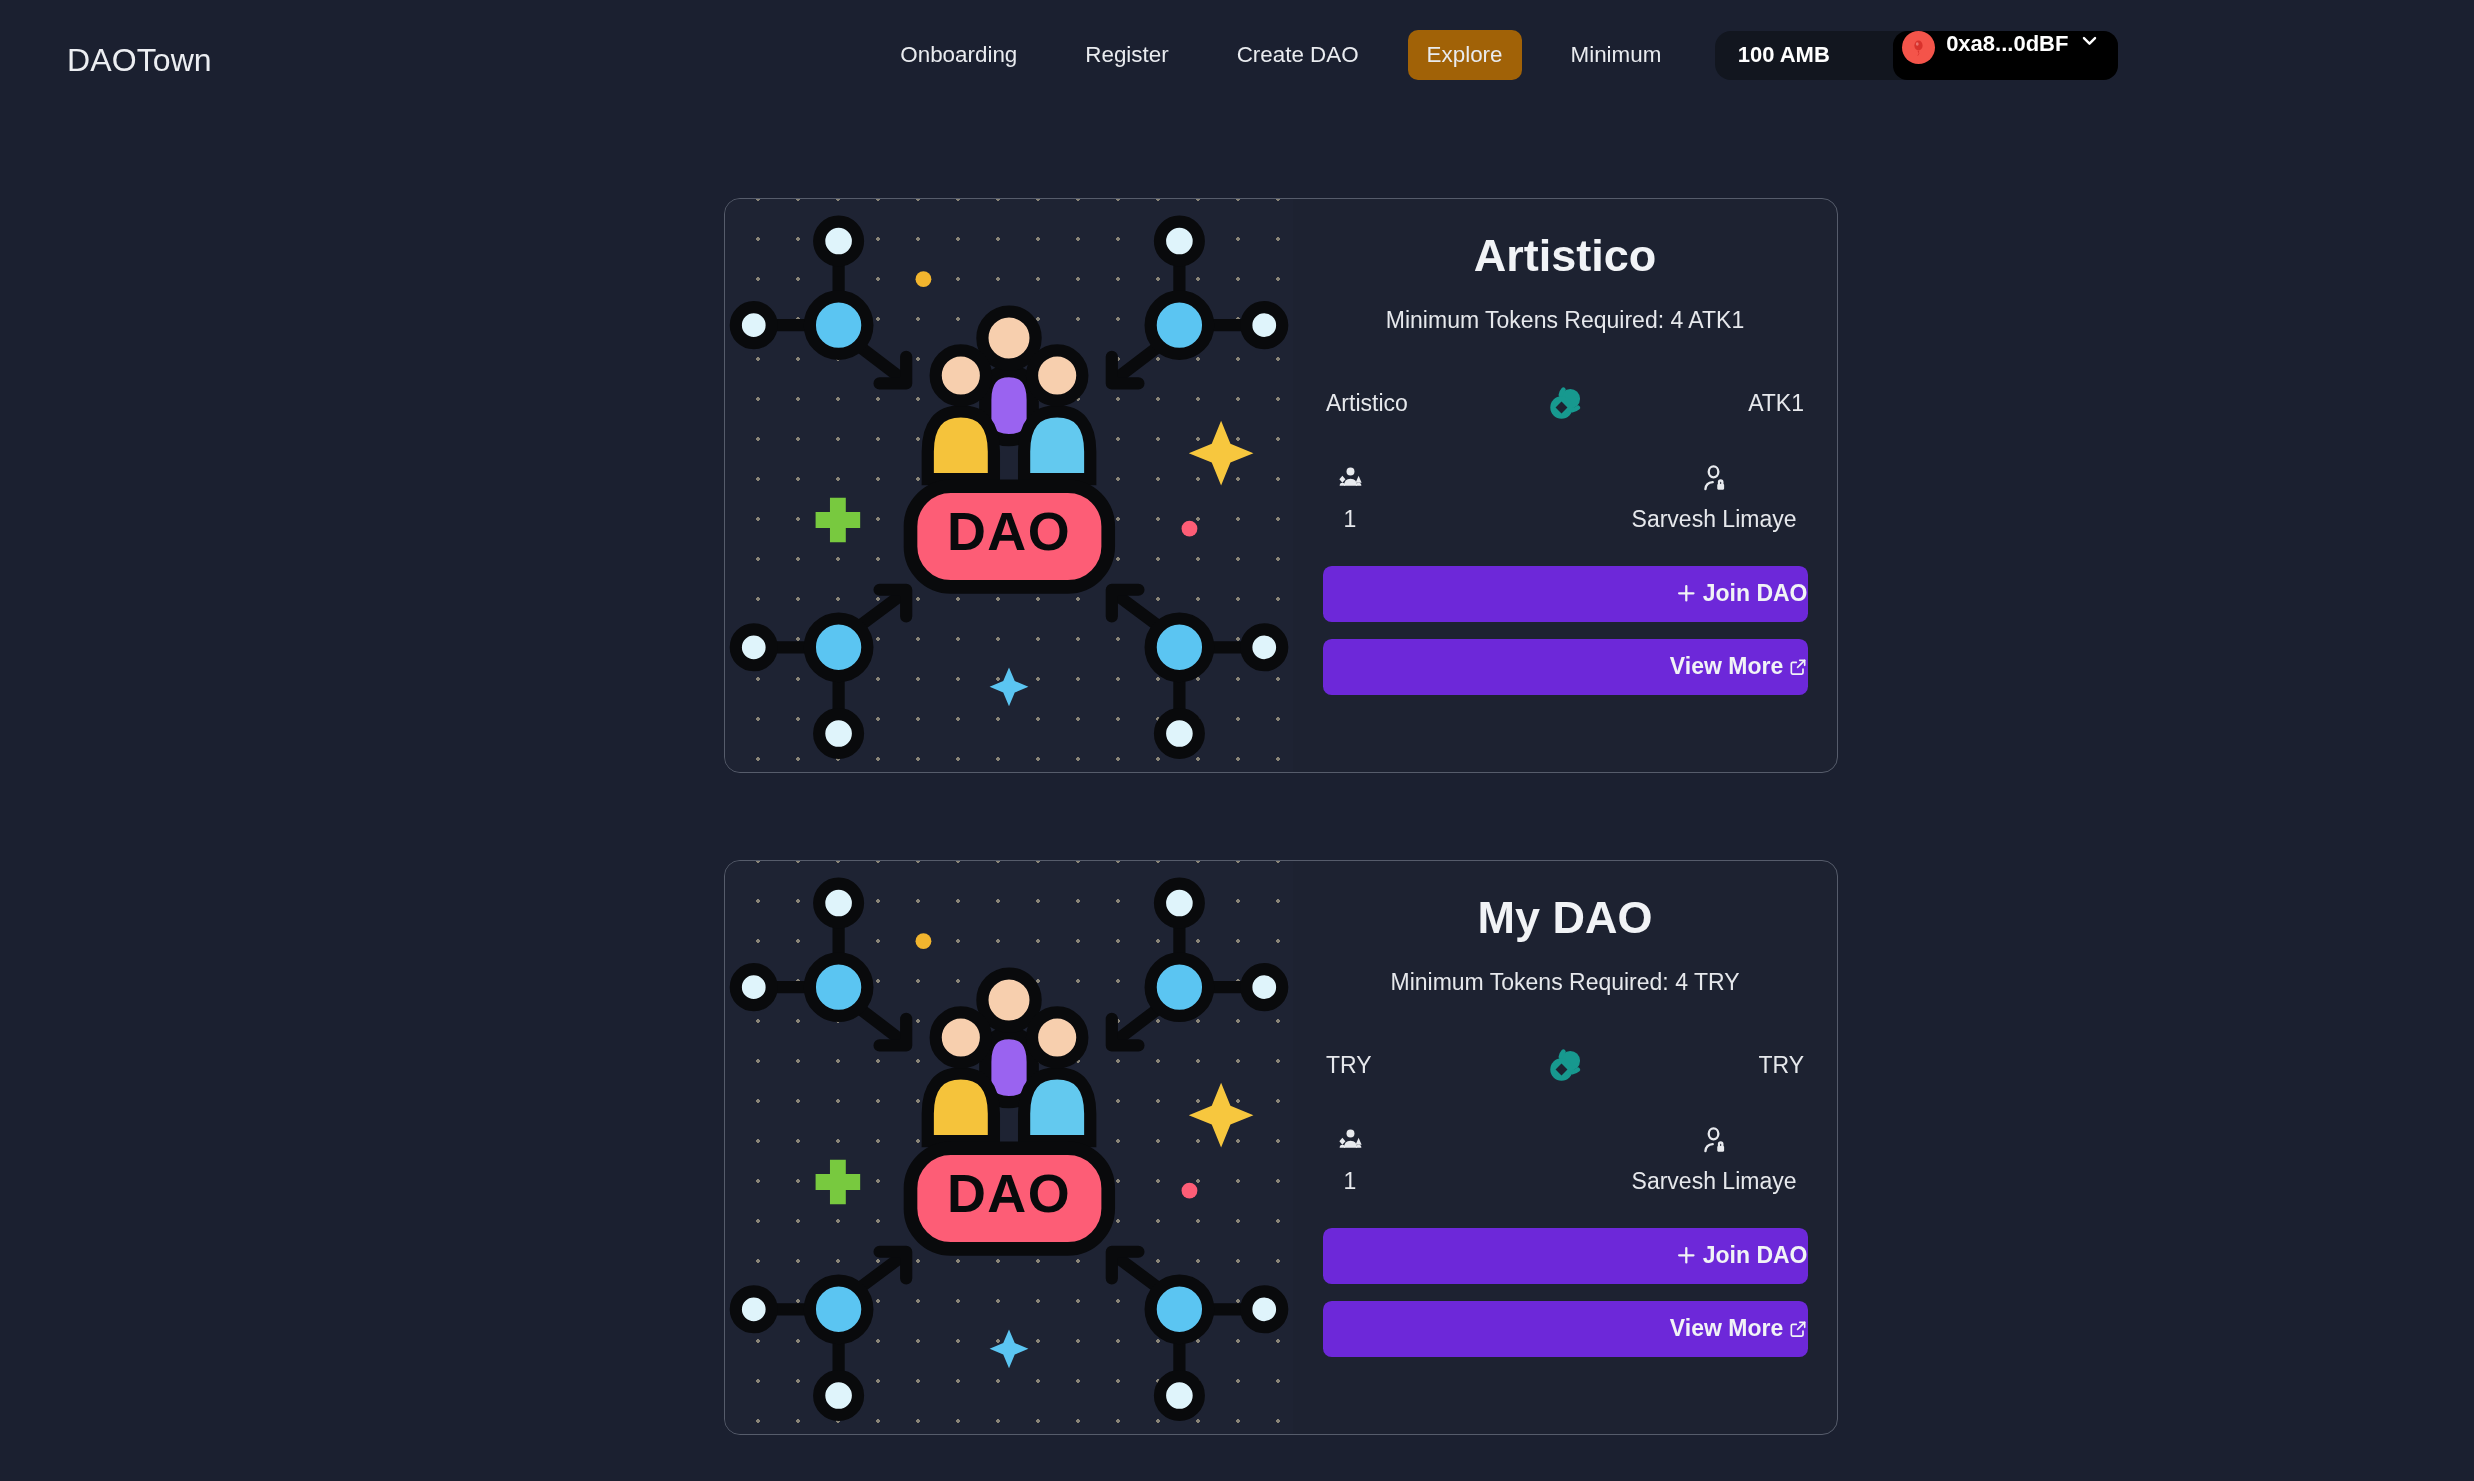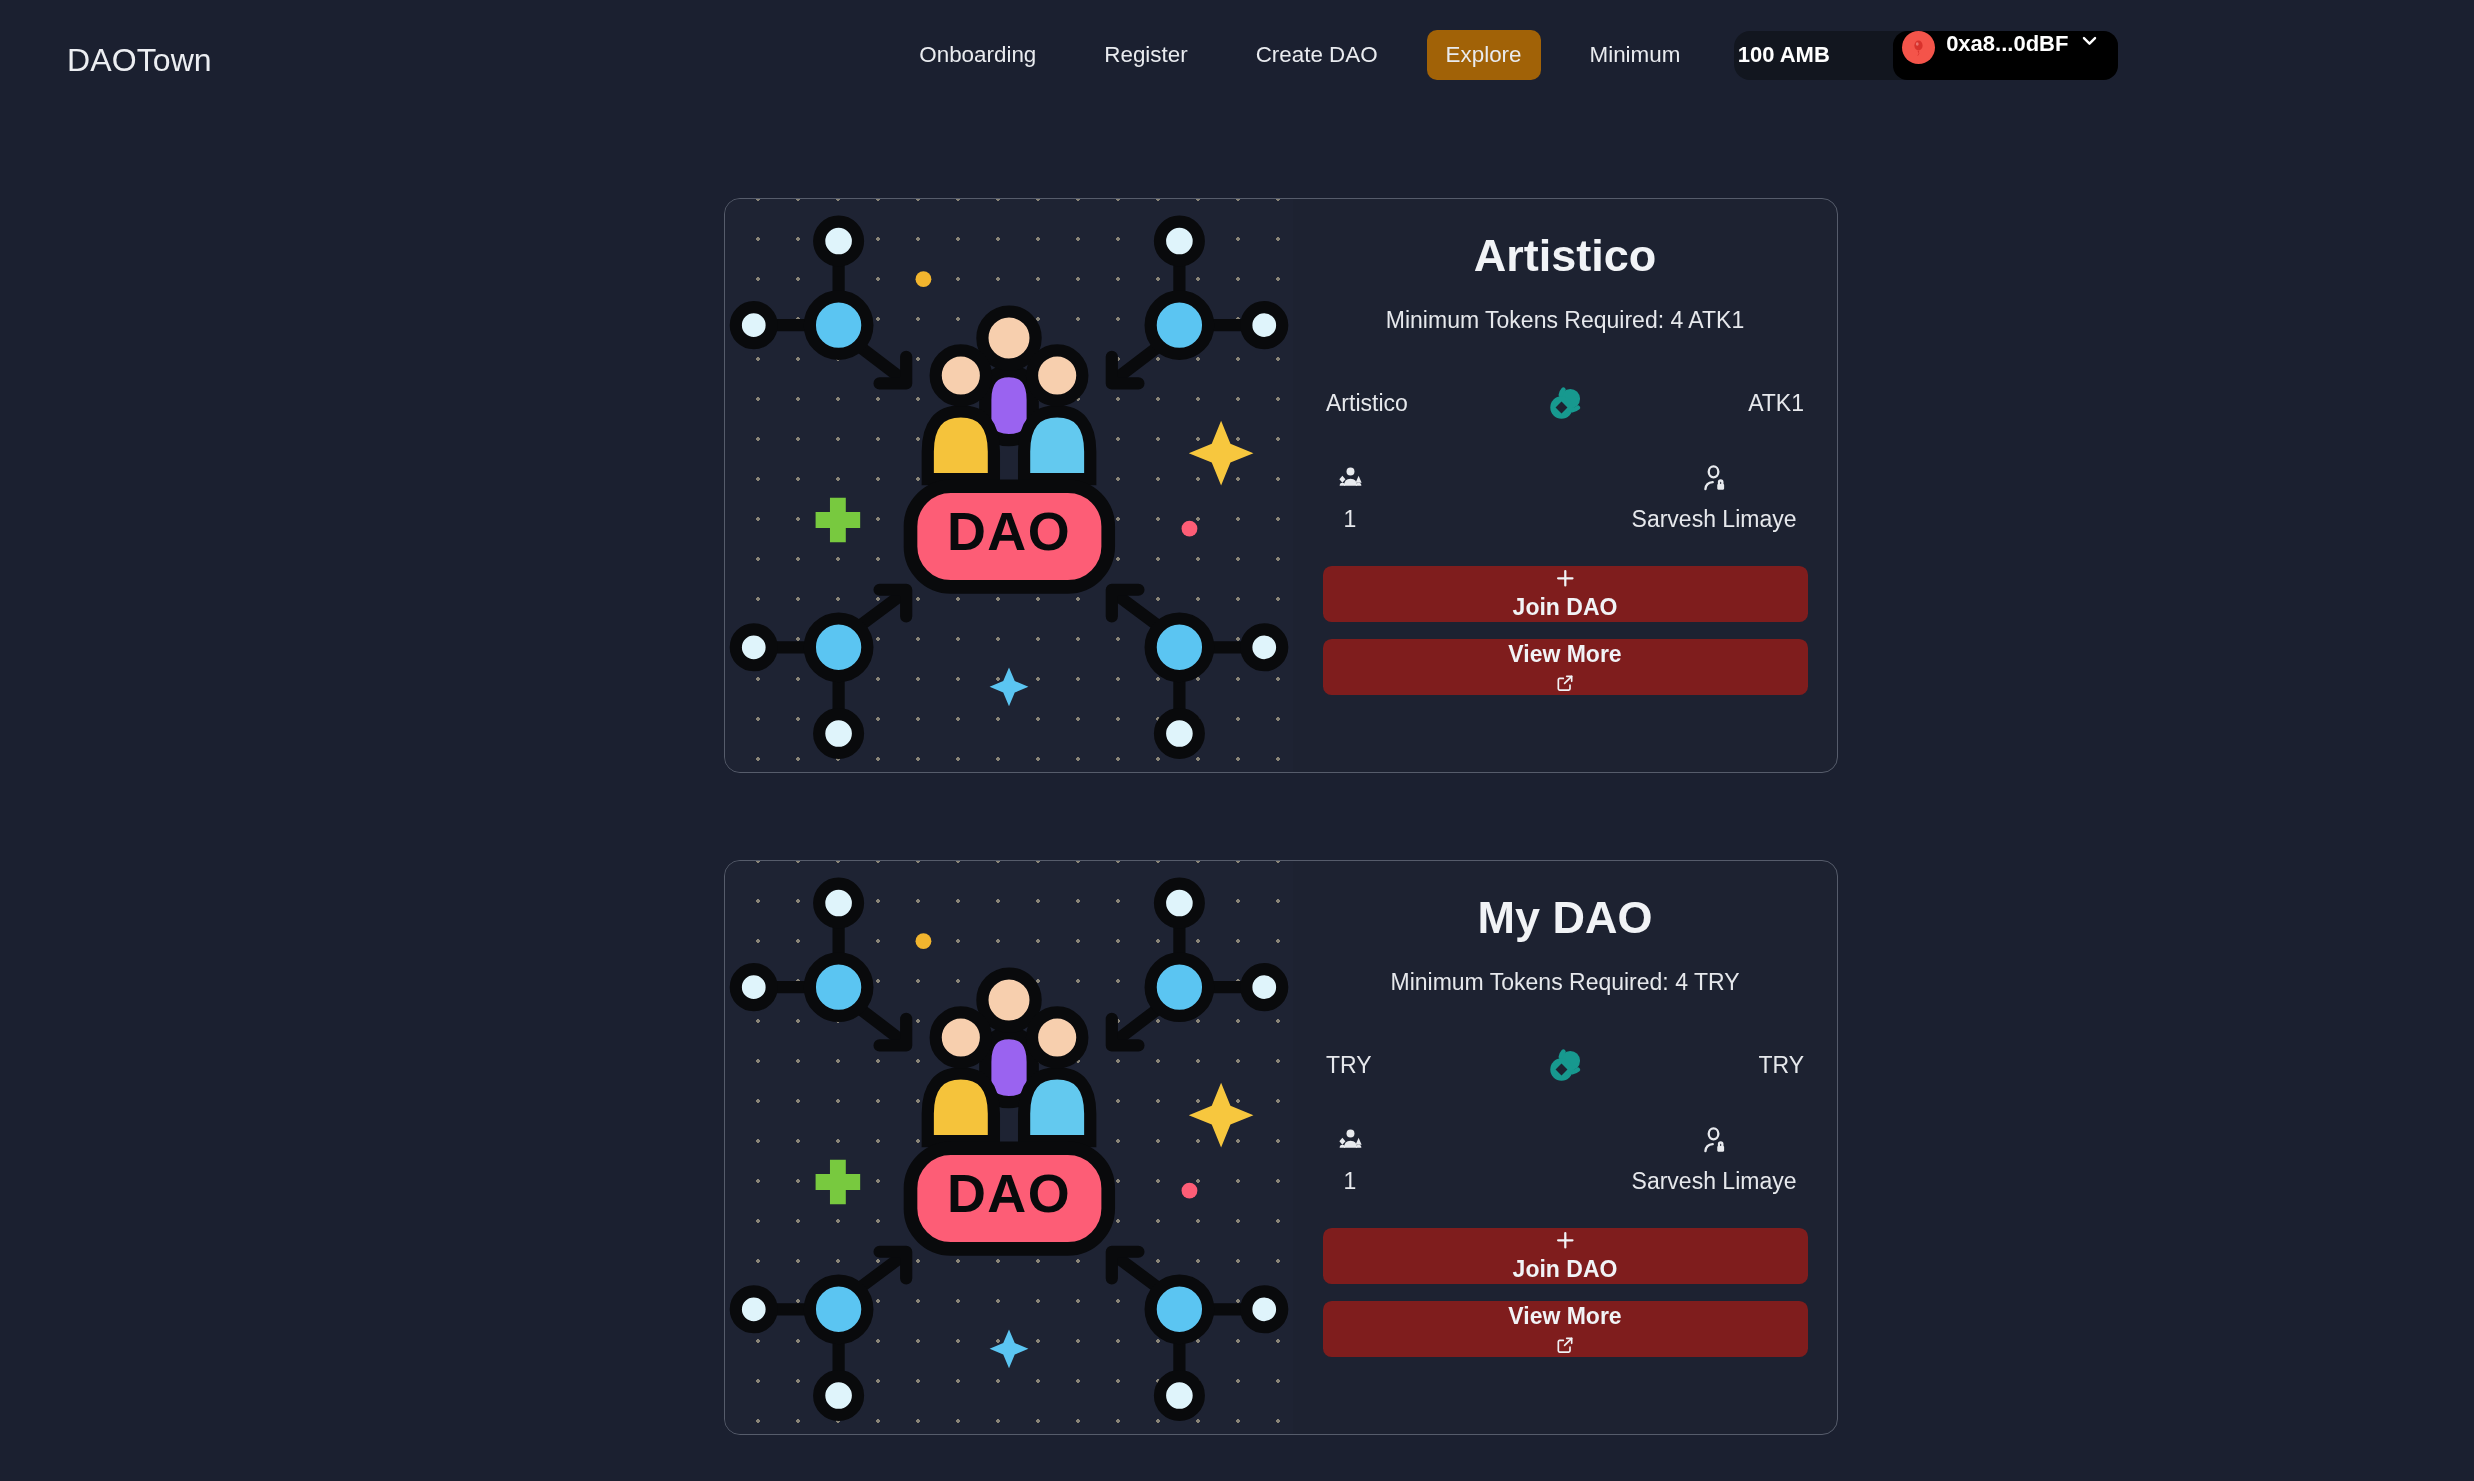--- a/index.html
+++ b/index.html
@@ -53,21 +53,21 @@
   .nav-link.active {
     background: #a16207;
   }
   .wallet-pill {
     display: flex;
     align-items: center;
     background: #12161f;
     border-radius: 16px;
     height: 49px;
     margin-left: 17.4px;
-    padding-left: 4px;
+    padding-left: 23px;
     cursor: pointer;
   }
   .wallet-balance {
     font-size: 22px;
     font-weight: bold;
     color: #ffffff;
     white-space: nowrap;
     padding-right: 19px;
   }
   .wallet-addr-box {
@@ -190,33 +190,32 @@
 
   .btns {
     margin-top: 33px;
     width: 485px;
     display: flex;
     flex-direction: column;
     gap: 17.4px;
   }
   .btn {
     height: 56px;
-    background: #7f1d1d;
+    background: #6d28d9;
     border: none;
     border-radius: 8.7px;
     color: #f1f3f6;
     font-size: 23px;
     font-weight: bold;
     font-family: "Liberation Sans", sans-serif;
     display: flex;
     align-items: center;
-    justify-content: center;
+    justify-content: flex-end;
     gap: 4.3px;
     cursor: pointer;
-    flex-direction: column;
   }
   .btn .glyph { display: flex; align-items: center; }
   .btn svg { display: block; }
 </style>
 </head>
 <body>
 
 <div class="navbar">
   <div class="brand">DAOTown</div>
 

